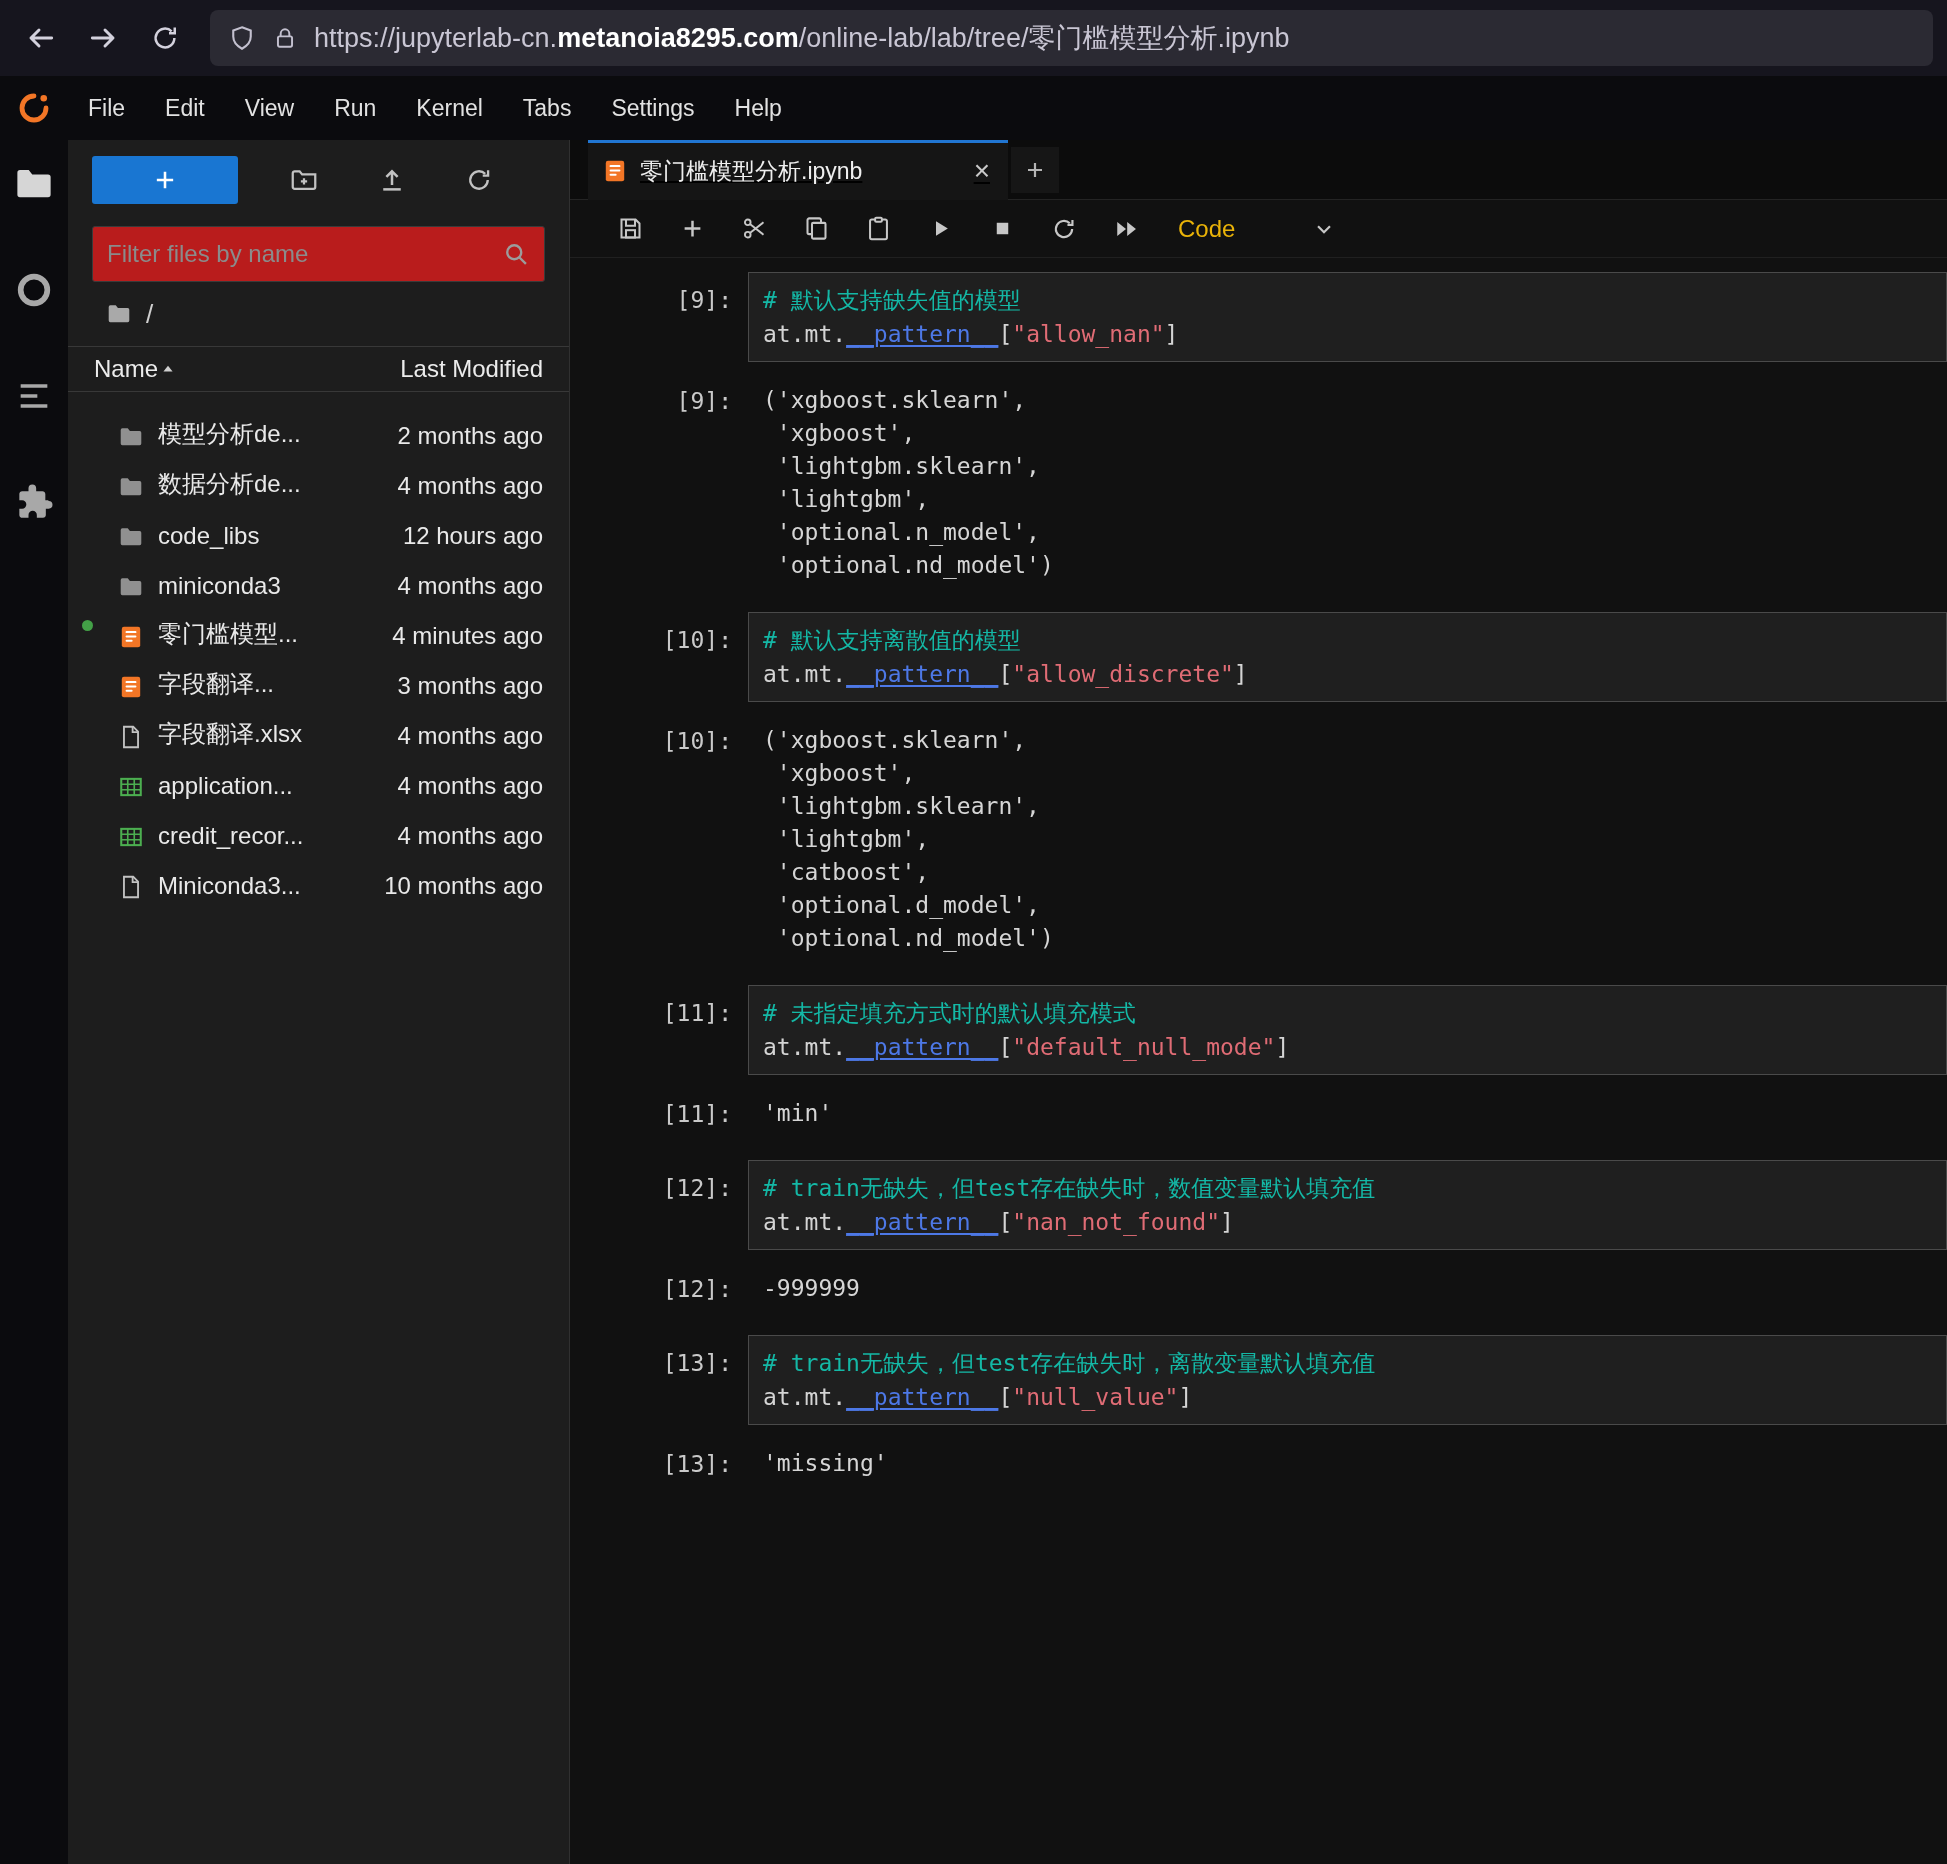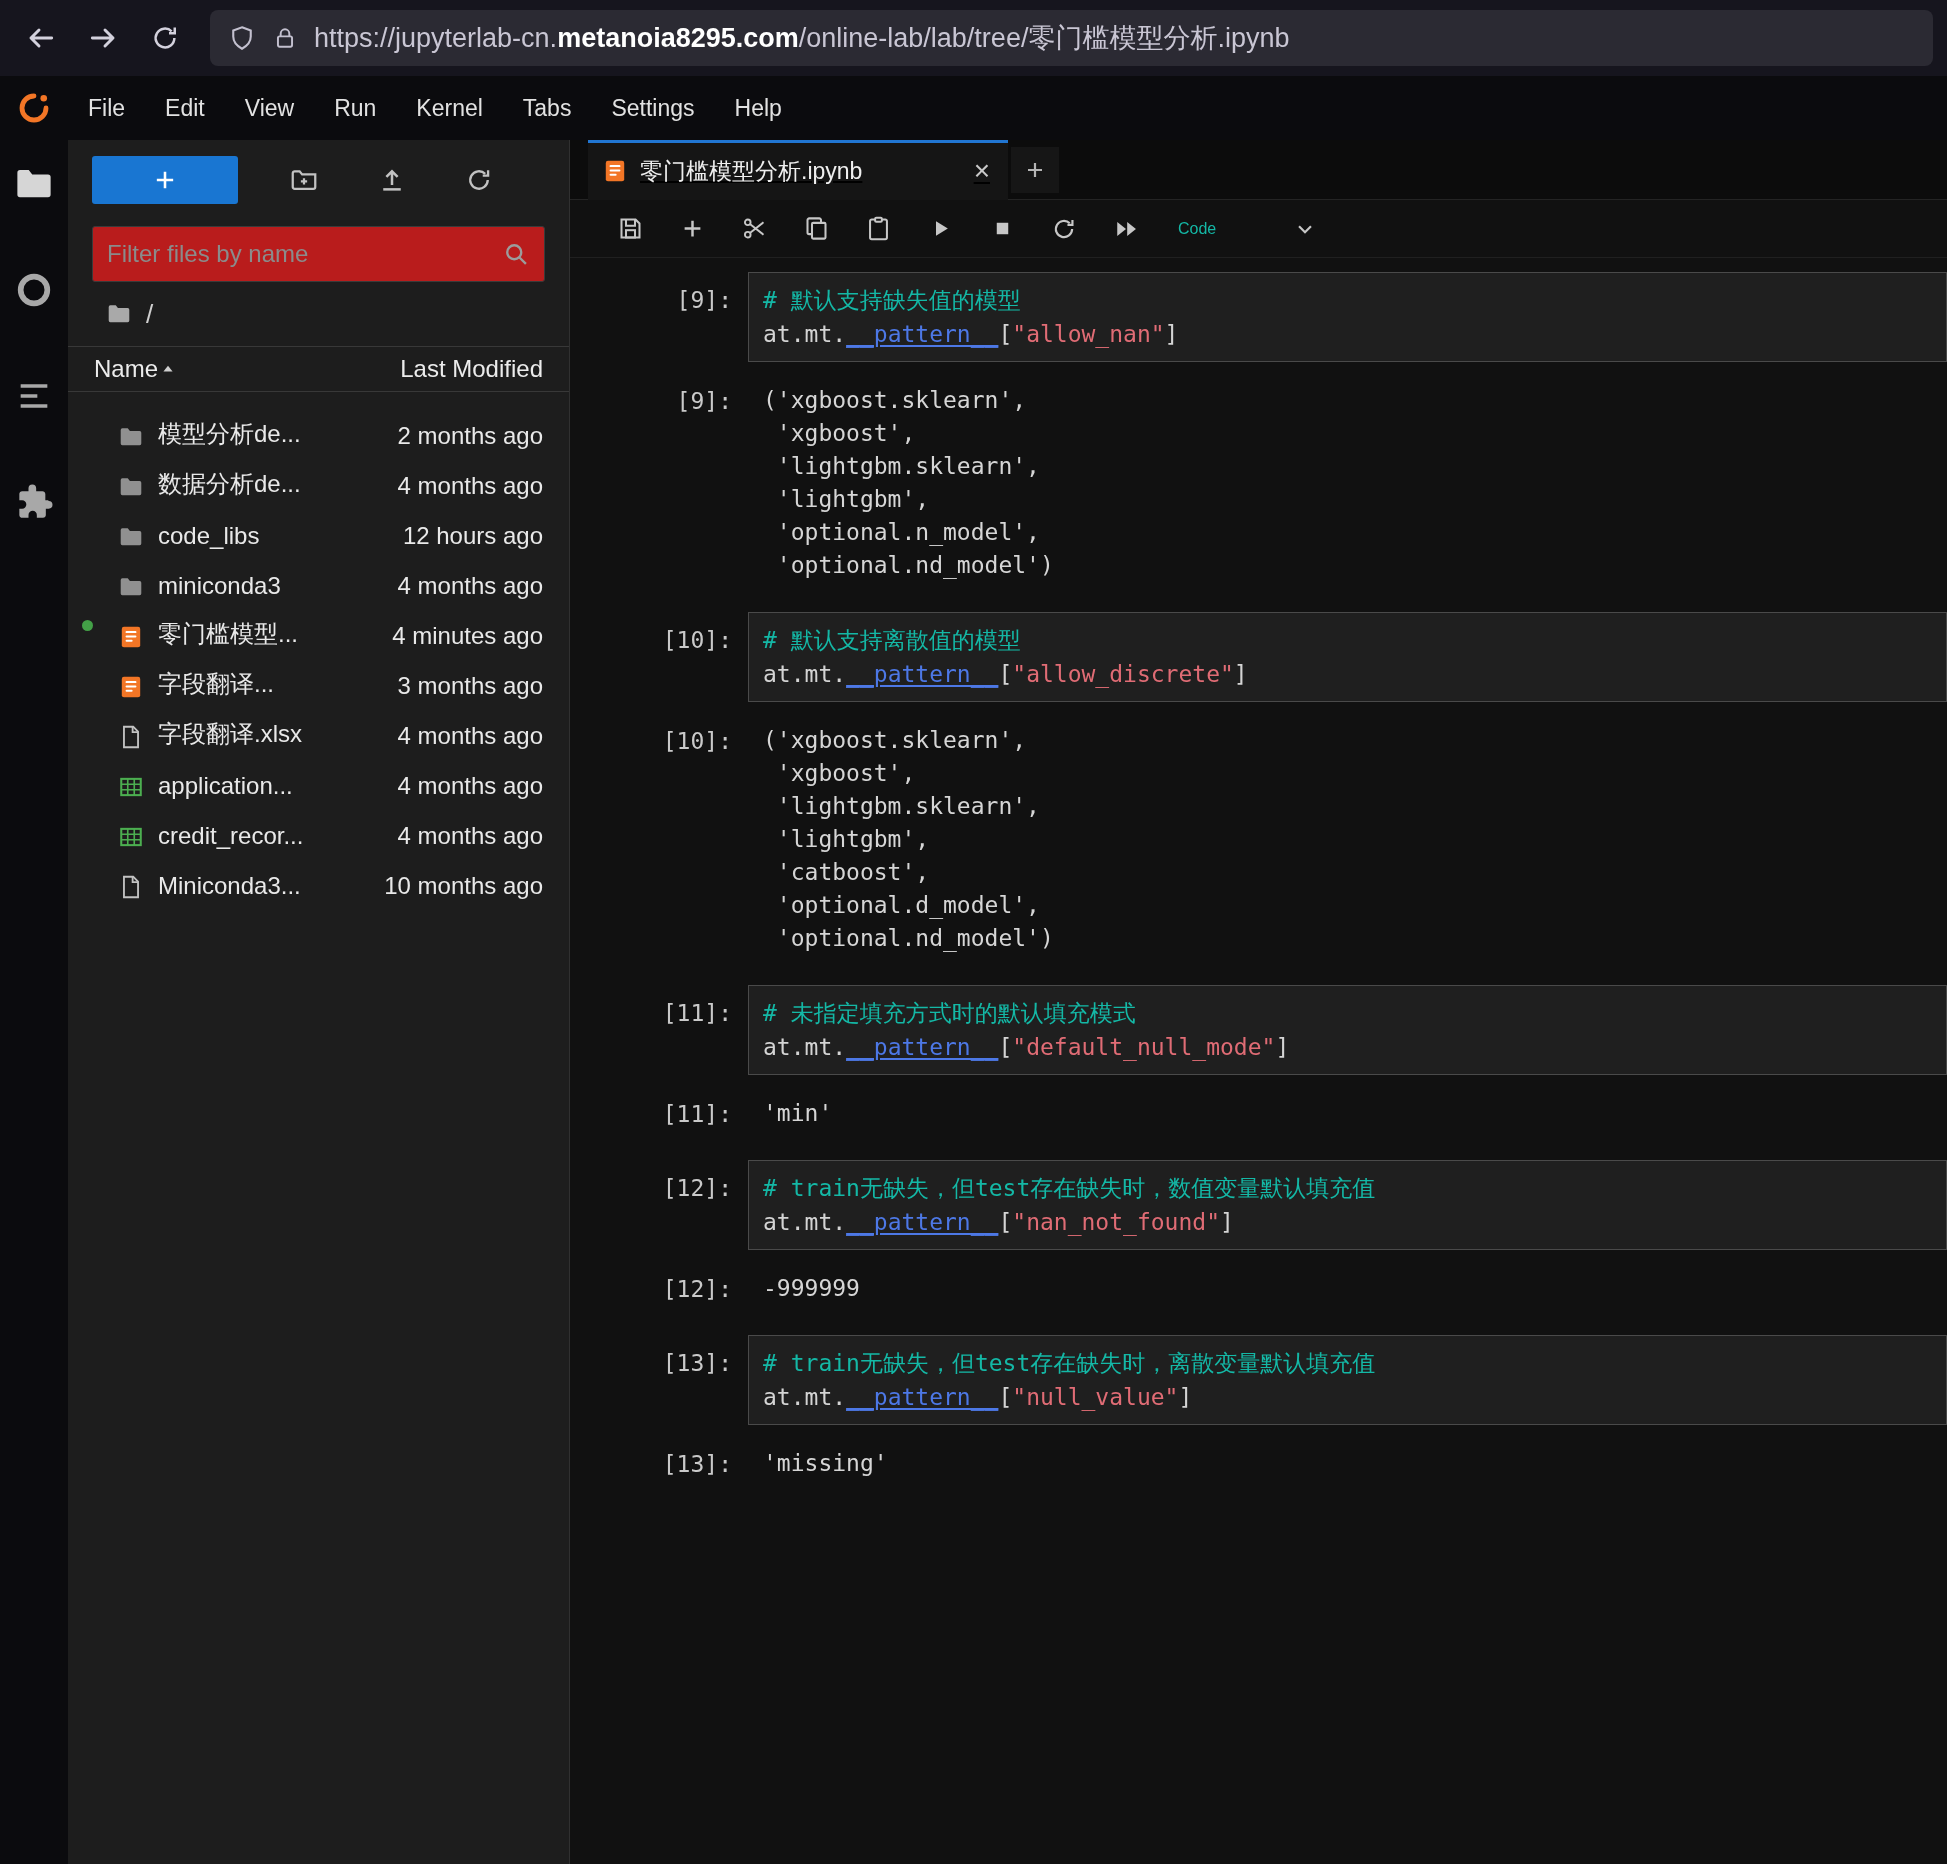--- a/index.html
+++ b/index.html
@@ -62,21 +62,21 @@
   
   .main { flex:1; display:flex; flex-direction:column; min-width:0; background:#111; }
   .tabbar { height:60px; background:#0c0c0c; display:flex; align-items:center; padding-left:18px; border-bottom:1px solid #242424; flex:none; }
   .tab { height:60px; width:420px; background:#151515; border-top:3px solid #2176d2; display:flex; align-items:center; padding:0 14px; gap:12px; flex:none;text-decoration:underline; }
   .tab-title { font-size:23px; color:#efefef; flex:1; white-space:nowrap; overflow:hidden; }
   .tab-close { font-size:28px; color:#c9c9c9; padding:0 4px; line-height:1; }
   .tab-add { width:48px; height:46px; margin-left:3px; background:#161616; display:flex; align-items:center; justify-content:center; color:#b5b5b5; flex:none; }
 
   .nbtoolbar { height:58px; display:flex; align-items:center; background:#111; border-bottom:1px solid #202020; padding-left:34px; flex:none; }
   .ntbtn { width:52px; height:44px; display:flex; align-items:center; justify-content:center; color:#c7c7c7; margin-right:10px; flex:none; }
-  .mode { margin-left:16px; font-size:16px; color:#14b8a6; }
+  .mode { margin-left:16px; font-size:24px; color:#eab308; }
   .mode-chev { margin-left:76px; color:#c7c7c7; }
 
   .nbscroll { flex:1; padding-top:14px; overflow:hidden; font-family:"DejaVu Sans Mono","Liberation Mono",monospace; }
   .crow { display:flex; align-items:flex-start; }
   .prompt { width:178px; flex:none; text-align:right; padding-right:16px; font-size:23px; line-height:34px; color:#c9c9c9; }
   .prompt.in { padding-top:11px; }
   .inbox { flex:1; background:#1f1f1f; border:1px solid #4a4a4a; padding:10px 14px; font-size:23px; line-height:34px; margin-bottom:22px; min-width:0; white-space:pre; overflow:hidden; }
   .outbox { flex:1; font-size:23px; line-height:33px; color:#d6d6d6; white-space:pre; margin-bottom:30px; padding-left:15px; min-width:0; overflow:hidden; }
   .tok-comment { color:#14b8a6; }
   .tok-plain { color:#d4d4d4; }

